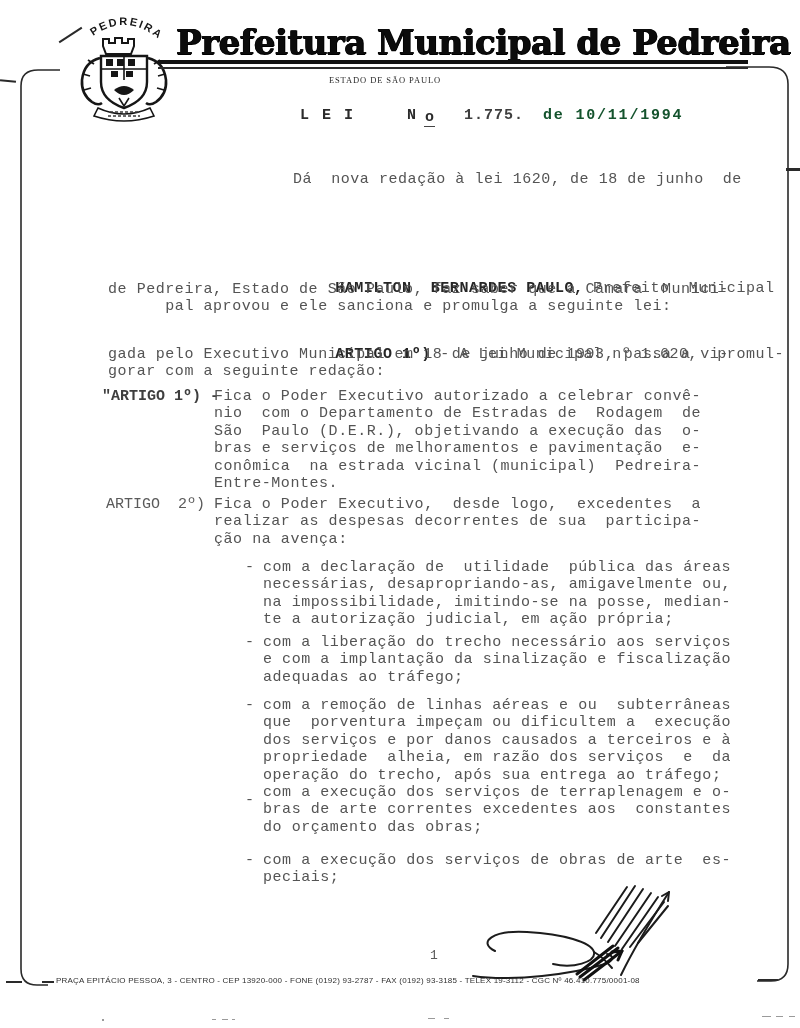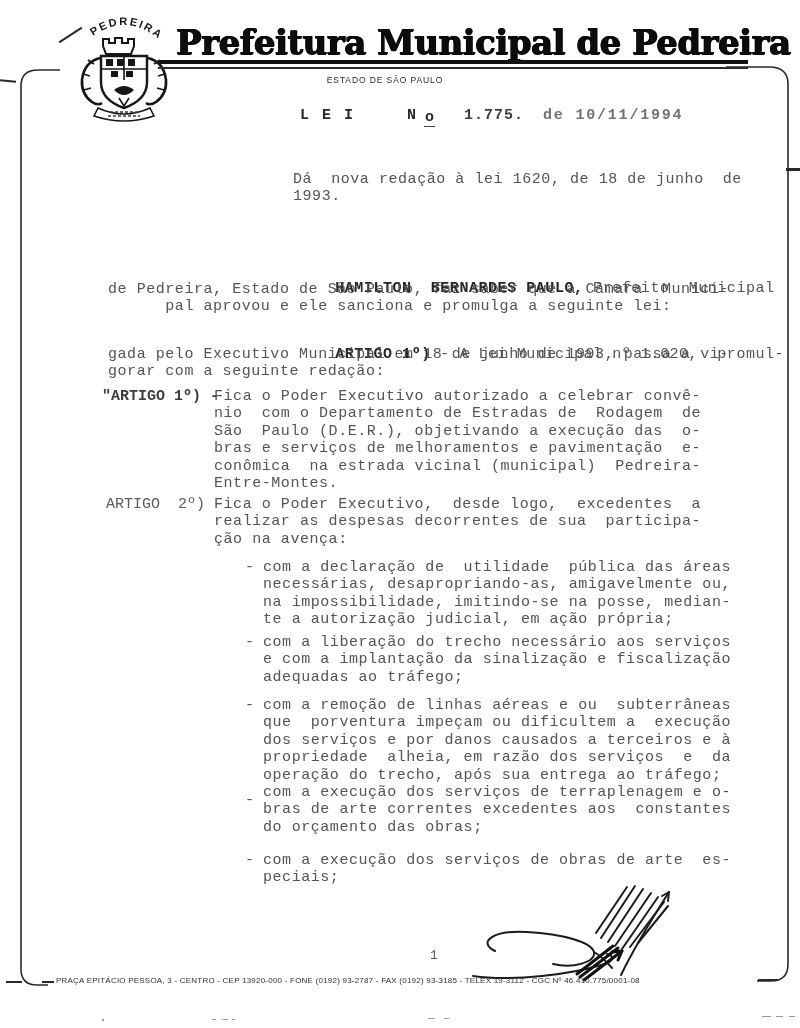--- a/index.html
+++ b/index.html
@@ -13,32 +13,32 @@
   .ink-dark{color:#262626;font-weight:bold;}
   .ink-mid{color:#3e3e3e;font-weight:bold;}
 
   
   .brand-title{position:absolute;left:176px;top:22px;font-family:"DejaVu Serif","Liberation Serif",serif;
         font-weight:bold;font-size:34px;letter-spacing:-0.5px;color:#0c0c0c;white-space:nowrap;
         text-shadow:0.8px 0 #000, -0.4px 0 #000, 0 0.6px #000;text-align:right;}
   .rule-a{position:absolute;left:158px;top:60px;width:590px;height:4px;background:#131313;}
   .rule-b{position:absolute;left:158px;top:67px;width:590px;height:2px;background:#2c2c2c;}
   .subtitle{position:absolute;left:300px;top:75px;width:170px;text-align:center;
-        font-family:Liberation Sans, sans-serif;font-size:8.5px;letter-spacing:0.9px;
+        font-family:Liberation Serif, serif;font-size:8.5px;letter-spacing:0.9px;
         color:#2a2a2a;white-space:nowrap;}
 
   
   .lei-row{position:absolute;top:107px;left:0;width:704px;height:20px;}
   .lei-row span{position:absolute;font-family:"Liberation Mono","DejaVu Sans Mono",monospace;
         font-size:15px;font-weight:bold;white-space:pre;}
   .lei-label{left:300px;color:#2b2b2b;letter-spacing:2px;}
   .lei-n{left:407px;color:#2b2b2b;}
   .lei-o{left:424px;color:#2b2b2b;font-size:12px;top:2px;border-bottom:1.5px solid #444;padding:0 1px;}
   .lei-number{left:464px;color:#3e3e3e;letter-spacing:1px;}
-  .lei-date{left:543px;color:#737373;letter-spacing:1.8px;font-weight:bold;}
+  .lei-date{left:543px;color:#14532d;letter-spacing:1.8px;font-weight:bold;}
 
   
   svg{position:absolute;}
   .artifact{position:absolute;background:#2a2a2a;}
   .speck{position:absolute;background:#9a9a9a;}
 
   .page-number{position:absolute;left:430px;top:948px;font-family:"Liberation Mono",monospace;
         font-size:13px;color:#5a5a5a;}
   .footer-text{position:absolute;left:56px;top:976px;width:702px;white-space:nowrap;
         font-family:"Liberation Sans","DejaVu Sans",sans-serif;font-size:8px;font-weight:normal;
@@ -92,21 +92,21 @@
   <div class="subtitle">ESTADO DE SÃO PAULO</div>
 
   <div class="lei-row">
     <span class="lei-label">L E I</span>
     <span class="lei-n">N</span>
     <span class="lei-o">o</span>
     <span class="lei-number">1.775.</span>
     <span class="lei-date">de 10/11/1994</span>
   </div>
 
-  <div class="mono" style="left:281px;top:171px;margin-left:12px;"><div class="tline">Dá  nova redação à lei 1620, de 18 de junho  de</div><div class="tline">1993.</div></div>
+  <div class="mono" style="left:281px;top:171px;margin-left:12px;"><div class="tline">Dá  nova redação à lei 1620, de 18 de junho  de</div></div>
 
   <div class="mono" style="left:297px;top:263px;">
     <span class="ink-dark">HAMILTON  BERNARDES PAULO,</span><span> Prefeito  Municipal</span>
   </div>
   <div class="mono" style="left:108px;top:281px;text-align:center;"><div class="tline">de Pedreira, Estado de São Paulo, faz saber que a Câmara  Munici-</div><div class="tline">pal aprovou e ele sanciona e promulga a seguinte lei:</div></div>
 
   <div class="mono" style="left:297px;top:329px;">
     <span class="ink-dark">ARTIGO 1º)</span><span> - A Lei Municipal nº 1.620,  promul-</span>
   </div>
   <div class="mono" style="left:108px;top:346px;"><div class="tline">gada pelo Executivo Municipal em 18 de junho de 1993, passa a vi-</div><div class="tline">gorar com a seguinte redação:</div></div>

